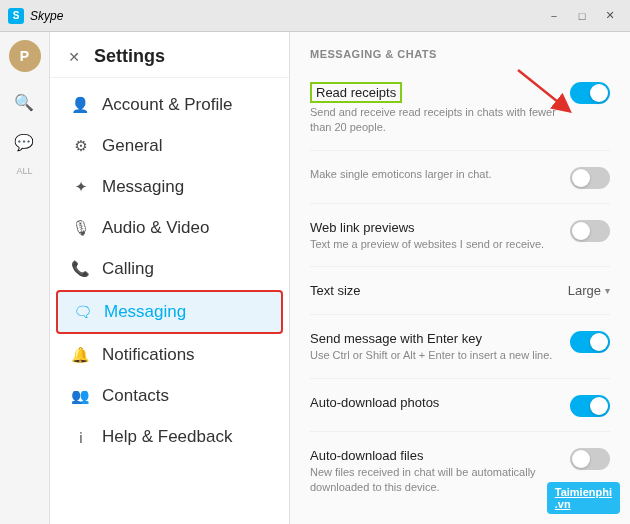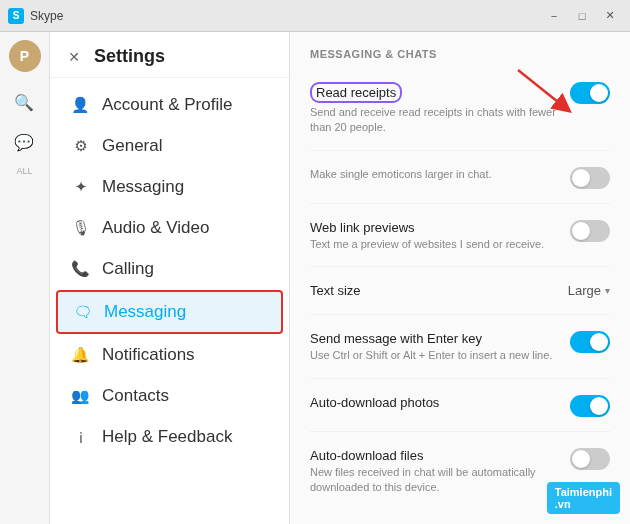--- a/index.html
+++ b/index.html
@@ -25,22 +25,23 @@
       width: 16px;
       height: 16px;
       background: #00aff0;
       border-radius: 3px;
       margin-right: 6px;
       display: flex;align-items:center;justify-content:center;
       color: white; font-weight: bold; font-size: 10px;
     }
     .titlebar-title {
       font-size: 12px;
-      color: #404040;
+      color: #000000;
       flex: 1;
+      font-style: italic;
     }
     .titlebar-controls {
       display: flex;
       gap: 4px;
     }
     .titlebar-btn {
       width: 24px; height: 24px;
       display: flex; align-items: center; justify-content: center;
       font-size: 11px; color: #555; cursor: pointer;
       border-radius: 3px;
@@ -171,24 +172,24 @@
     }
     .setting-row:last-child { border-bottom: none; margin-bottom: 8px; }
     .setting-text { flex: 1; margin-right: 12px; }
     .setting-name {
       font-size: 13px;
       font-weight: 500;
       color: #222;
       margin-bottom: 2px;
     }
     .setting-name.highlighted {
-      border: 2px solid #8b5cf6;
+      border: 2px solid #84cc16;
       display: inline-block;
       padding: 1px 4px;
-      border-radius: 9px;
+      border-radius: 0;
     }
     .setting-desc {
       font-size: 11px;
       color: #888;
       line-height: 1.4;
     }
     .setting-control {
       display: flex;
       align-items: center;
       flex-shrink: 0;
@@ -231,20 +232,21 @@
       position: fixed;
       bottom: 10px;
       right: 10px;
       background: rgba(0, 175, 240, 0.85);
       color: white;
       font-size: 11px;
       font-weight: bold;
       padding: 4px 8px;
       border-radius: 4px;
       z-index: 999;
+      text-decoration: underline;
     }
   </style>
 </head>
 <body>
 
 <div class="titlebar">
   <div class="titlebar-icon">
     <span>S</span>
   </div>
   <span class="titlebar-title">Skype</span>

